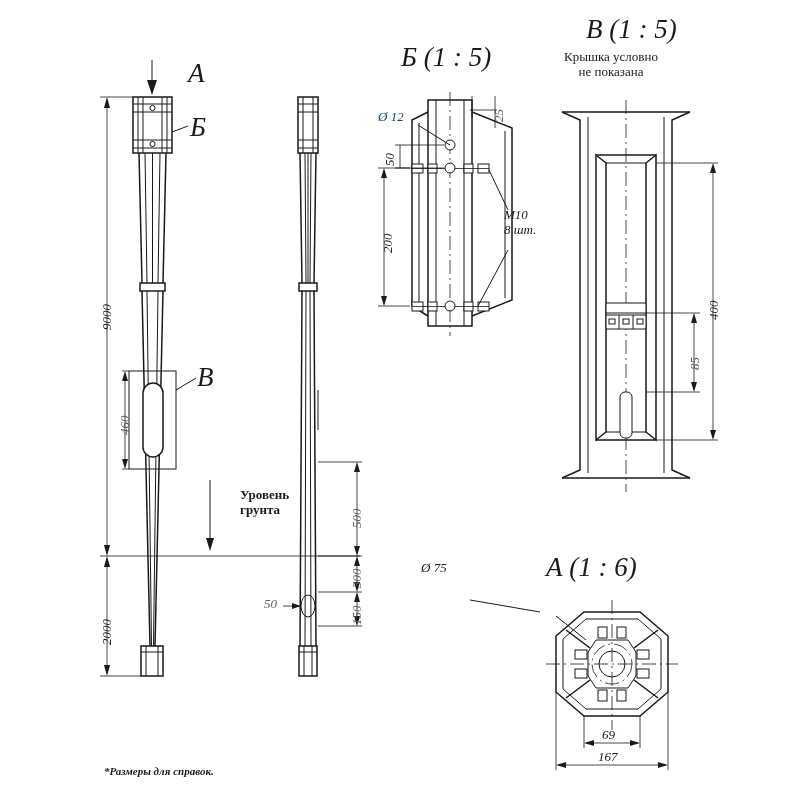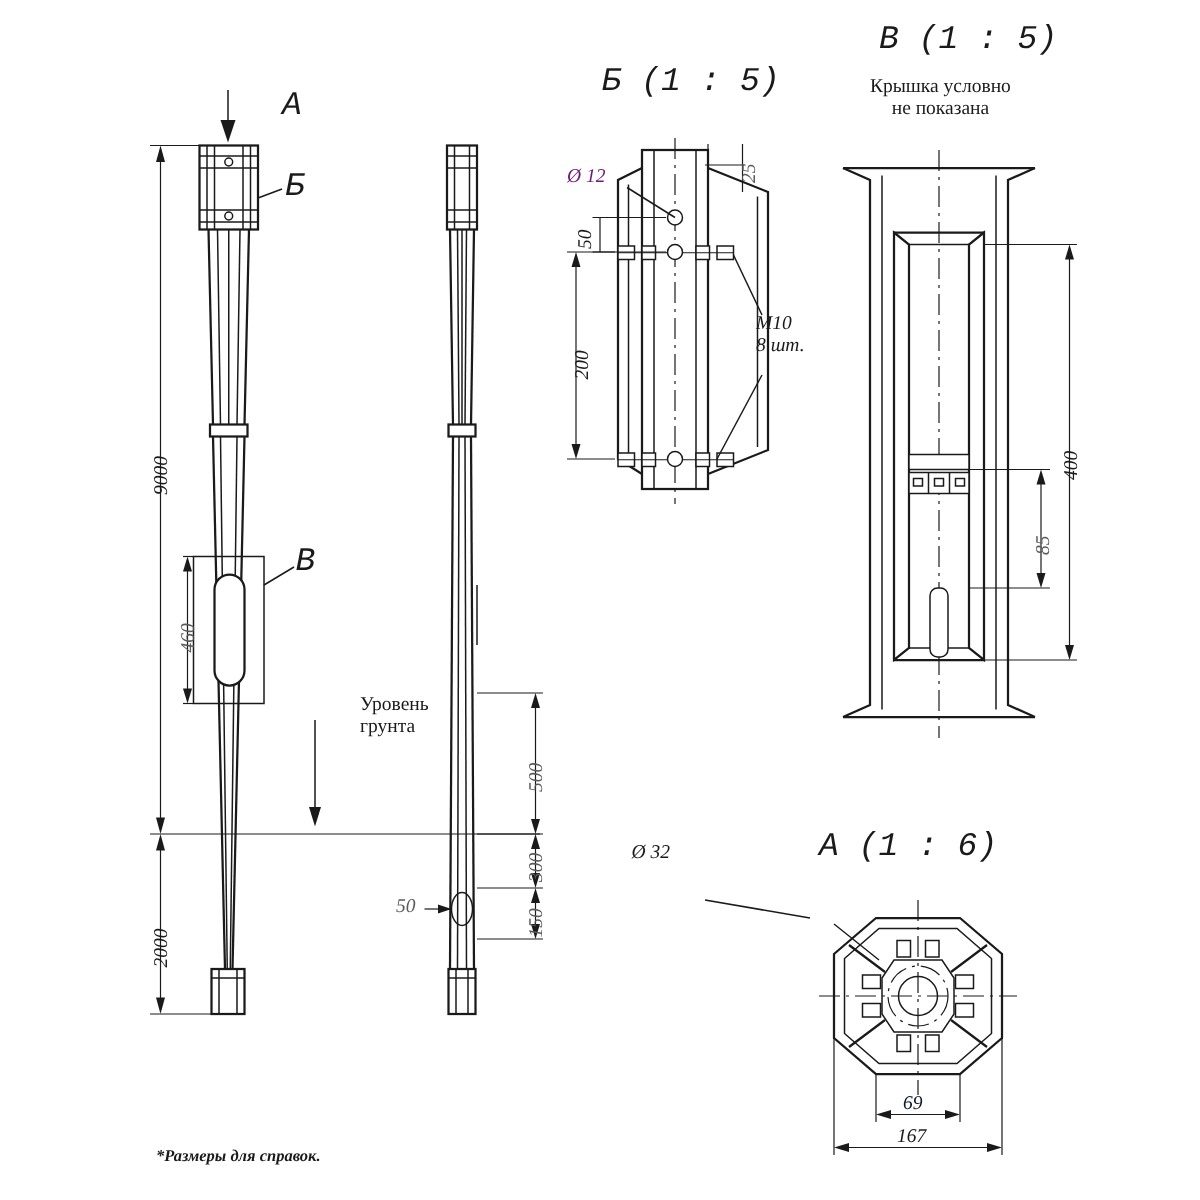--- a/index.html
+++ b/index.html
@@ -1,20 +1,20 @@
 <!DOCTYPE html>
 <html><head>
 <meta charset="utf-8">
 <style>
   html,body{margin:0;padding:0;background:#ffffff;}
   body{width:800px;height:800px;position:relative;overflow:hidden;
        font-family:"Liberation Serif",serif;color:#1a1a1a;}
   .sheet{position:absolute;left:0;top:0;width:800px;height:800px;}
   .lbl{position:absolute;white-space:pre;line-height:1.15;}
-  .title{font-size:22px;font-style:italic;font-family:Liberation Mono, monospace;}
+  .title{font-size:27px;font-style:italic;}
   .note{font-size:13px;}
   .dim{font-size:13px;font-style:italic;}
   .dimv{font-size:13px;font-style:italic;transform-origin:0 0;}
   .footer{font-size:11px;font-style:italic;font-weight:bold;}
   svg{position:absolute;left:0;top:0;}
   .ln{stroke:#1a1a1a;fill:none;}
   .thin{stroke-width:1;}
   .med{stroke-width:1.5;}
   .cl{stroke:#1a1a1a;stroke-width:0.8;stroke-dasharray:14 4 2 4;}
   .ext{stroke:#1a1a1a;stroke-width:0.8;}
@@ -268,43 +268,43 @@
   </svg>
 
   <div class="lbl title" style="left:401px;top:42px;">Б (1 : 5)</div>
   <div class="lbl title" style="left:586px;top:14px;">В (1 : 5)</div>
   <div class="lbl title" style="left:546px;top:552px;">А (1 : 6)</div>
 
   <div class="lbl title" style="left:188px;top:58px;">А</div>
   <div class="lbl title" style="left:190px;top:112px;">Б</div>
   <div class="lbl title" style="left:197px;top:362px;">В</div>
 
-  <div class="lbl note" style="left:580px;top:50px;text-align:center;">Крышка условно
+  <div class="lbl note" style="left:564px;top:50px;text-align:center;">Крышка условно
 не показана</div>
-  <div class="lbl note" style="left:240px;top:462px;">Уровень
+  <div class="lbl note" style="left:240px;top:488px;font-weight:bold;">Уровень
 грунта</div>
   <div class="lbl note" style="left:504px;top:208px;font-style:italic;">М10
 8 шт.</div>
 
   <div class="lbl dimv" style="left:100px;top:330px;transform:rotate(-90deg);">9000</div>
   <div class="lbl dimv" style="left:100px;top:645px;transform:rotate(-90deg);">2000</div>
   <div class="lbl dimv" style="left:118px;top:435px;transform:rotate(-90deg);color:#5a5a5a;">460</div>
 
   <div class="lbl dimv" style="left:350px;top:528px;transform:rotate(-90deg);color:#5a5a5a;">500</div>
   <div class="lbl dimv" style="left:350px;top:588px;transform:rotate(-90deg);color:#5a5a5a;">300</div>
   <div class="lbl dimv" style="left:350px;top:625px;transform:rotate(-90deg);color:#5a5a5a;">150</div>
   <div class="lbl dim" style="left:264px;top:597px;color:#5a5a5a;">50</div>
 
-  <div class="lbl dim" style="left:378px;top:110px;color:#701a75;">Ø 12</div>
+  <div class="lbl dim" style="left:378px;top:110px;color:#0c4a6e;">Ø 12</div>
   <div class="lbl dimv" style="left:492px;top:122px;transform:rotate(-90deg);color:#5a5a5a;">25</div>
   <div class="lbl dimv" style="left:383px;top:166px;transform:rotate(-90deg);">50</div>
   <div class="lbl dimv" style="left:381px;top:253px;transform:rotate(-90deg);">200</div>
 
   <div class="lbl dimv" style="left:707px;top:320px;transform:rotate(-90deg);">400</div>
   <div class="lbl dimv" style="left:688px;top:370px;transform:rotate(-90deg);color:#5a5a5a;">85</div>
 
-  <div class="lbl dim" style="left:421px;top:561px;">Ø 32</div>
+  <div class="lbl dim" style="left:421px;top:561px;">Ø 75</div>
   <div class="lbl dim" style="left:602px;top:728px;color:#0f172a;">69</div>
   <div class="lbl dim" style="left:598px;top:750px;">167</div>
 
   <div class="lbl footer" style="left:104px;top:765px;">*Размеры для справок.</div>
 
 </div>
 
 </body></html>

